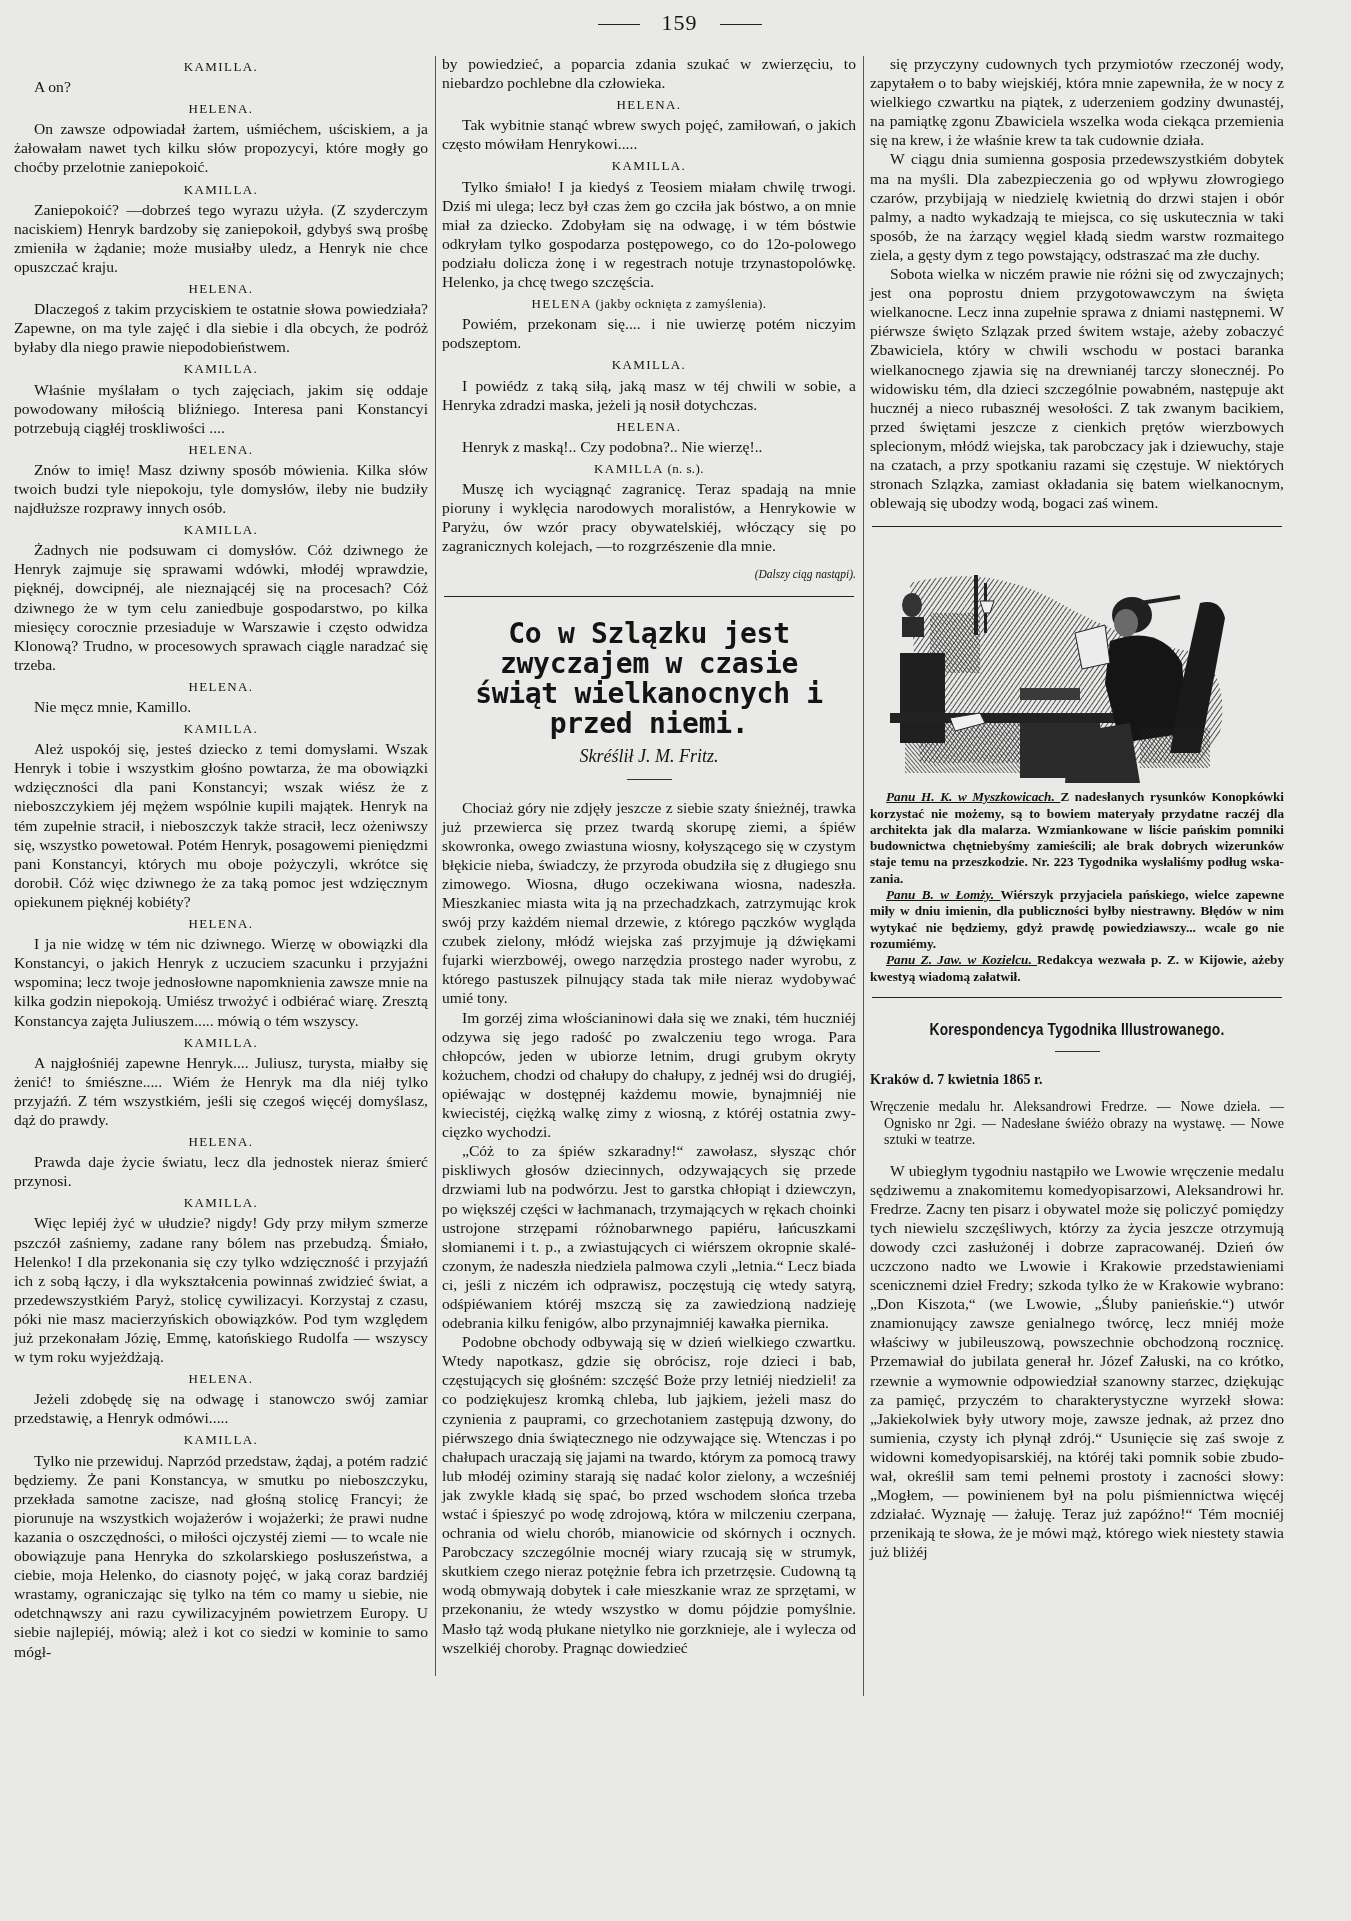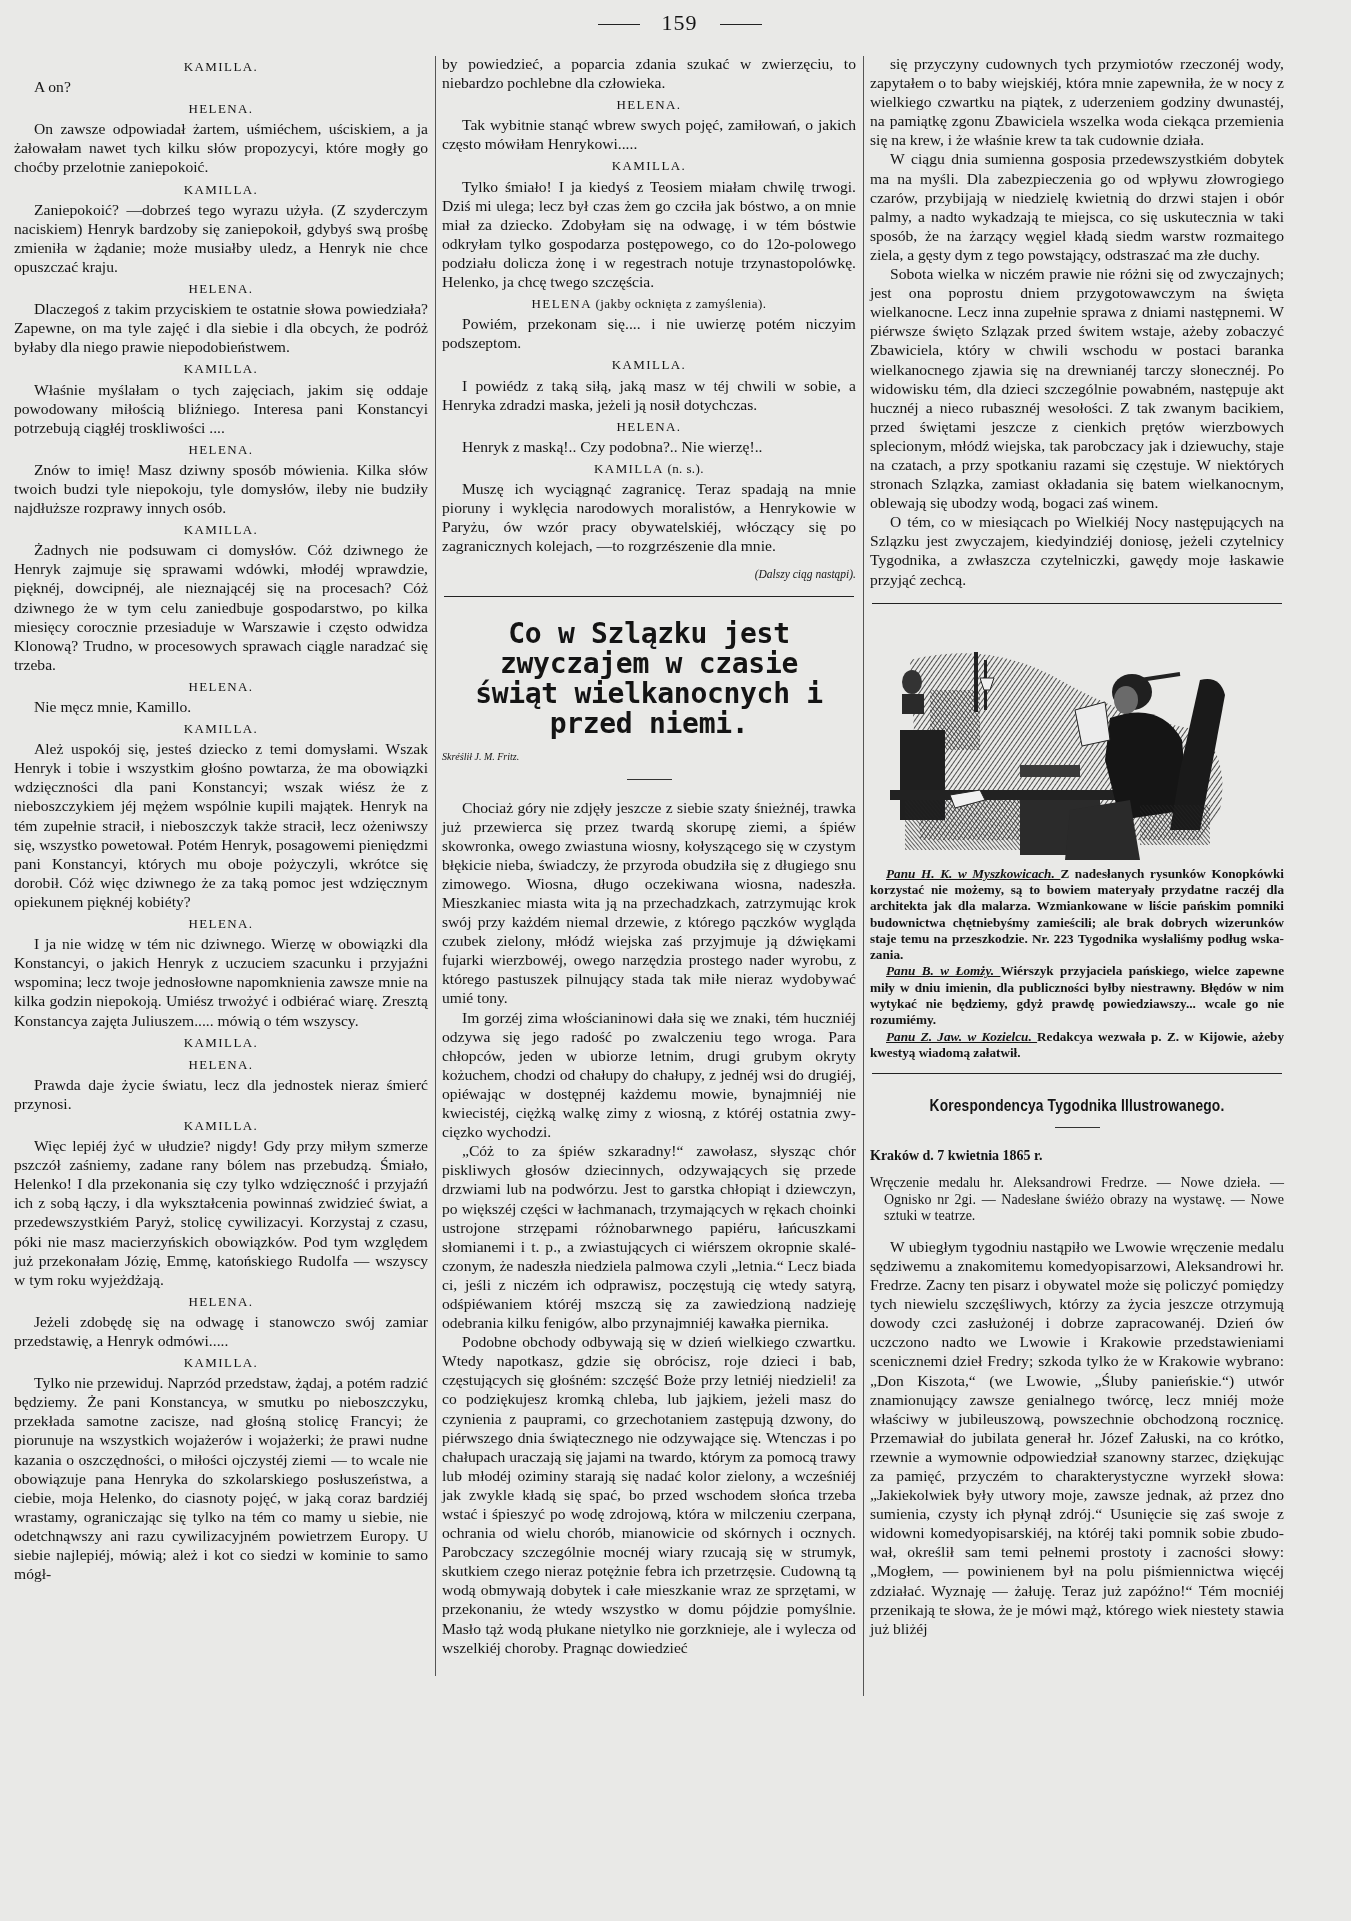--- a/index.html
+++ b/index.html
@@ -37,21 +37,21 @@
     text-align: right; font-style: italic; font-size: 11.5px;
     margin: 10px 0 12px; text-indent: 0;
   }
   .hr { border-top: 1.5px solid #222; margin: 0 2px; }
   .short-hr { width: 45px; margin: 12px auto 18px; border-top: 1.5px solid #333; }
   .article-title {
     font-family: "DejaVu Sans Mono", "Liberation Mono", monospace;
     font-weight: bold; font-size: 28px; line-height: 30px;
     text-align: center; margin: 22px 0 4px; letter-spacing: -0.3px;
   }
-  .byline { font-style: italic; font-size: 10px; margin-top: 8px; text-indent: 0; }
+  .byline { text-align: center; font-style: italic; font-size: 18px; margin-top: 8px; text-indent: 0; }
   .illustration {
     width: 414px; height: 230px; margin: 26px 0 6px; position: relative;
   }
   .illustration svg { width: 100%; height: 100%; display: block; }
   .notice { font-size: 13.2px; line-height: 16.3px; font-weight: bold; text-indent: 16px; }
   .notice .addressee { font-style: italic; text-decoration: underline; }
   .corr-title {
     text-align: center; font-family: "Liberation Sans", sans-serif;
     font-weight: bold; font-size: 16px; letter-spacing: 0.2px;
     margin-top: 22px; transform: scaleX(0.86);
@@ -84,20 +84,21 @@
     <p>Znów to imię! Masz dziwny sposób mówienia. Kilka słów twoich budzi tyle niepokoju, tyle domy­słów, ileby nie budziły najdłuższe rozprawy innych osób.</p>
     <p class="speaker"><span>KAMILLA.</span></p>
     <p>Żadnych nie podsuwam ci domysłów. Cóż dziw­nego że Henryk zajmuje się sprawami wdówki, mło­déj wprawdzie, pięknéj, dowcipnéj, ale nieznającéj się na procesach? Cóż dziwnego że w tym celu zanied­buje gospodarstwo, po kilka miesięcy corocznie prze­siaduje w Warszawie i często odwidza Klonową? Tru­dno, w procesowych sprawach ciągle naradzać się trzeba.</p>
     <p class="speaker"><span>HELENA.</span></p>
     <p>Nie męcz mnie, Kamillo.</p>
     <p class="speaker"><span>KAMILLA.</span></p>
     <p>Ależ uspokój się, jesteś dziecko z temi domysłami. Wszak Henryk i tobie i wszystkim głośno powtarza, że ma obowiązki wdzięczności dla pani Konstancyi; wszak wiész że z nieboszczykiem jéj mężem wspól­nie kupili majątek. Henryk na tém zupełnie stracił, i nieboszczyk także stracił, lecz ożeniwszy się, wszyst­ko powetował. Potém Henryk, posagowemi pieniędz­mi pani Konstancyi, których mu oboje pożyczyli, wkrótce się dorobił. Cóż więc dziwnego że za taką pomoc jest wdzięcznym opiekunem pięknéj kobiéty?</p>
     <p class="speaker"><span>HELENA.</span></p>
     <p>I ja nie widzę w tém nic dziwnego. Wierzę w o­bowiązki dla Konstancyi, o jakich Henryk z uczuciem szacunku i przyjaźni wspomina; lecz twoje jednosłow­ne napomknienia zawsze mnie na kilka godzin nie­pokoją. Umiész trwożyć i odbiérać wiarę. Zresztą Konstancya zajęta Juliuszem..... mówią o tém wszyscy.</p>
     <p class="speaker"><span>KAMILLA.</span></p>
+    <p>A najgłośniéj zapewne Henryk.... Juliusz, turysta, miałby się żenić! to śmiészne..... Wiém że Henryk ma dla niéj tylko przyjaźń. Z tém wszystkiém, jeśli się czegoś więcéj domyślasz, dąż do prawdy.</p>
     <p class="speaker"><span>HELENA.</span></p>
     <p>Prawda daje życie światu, lecz dla jednostek nie­raz śmierć przynosi.</p>
     <p class="speaker"><span>KAMILLA.</span></p>
     <p>Więc lepiéj żyć w ułudzie? nigdy! Gdy przy mi­łym szmerze pszczół zaśniemy, zadane rany bólem nas przebudzą. Śmiało, Helenko! I dla przekonania się czy tylko wdzięczność i przyjaźń ich z sobą łączy, i dla wykształcenia powinnaś zwidzieć świat, a przede­wszystkiém Paryż, stolicę cywilizacyi. Korzystaj z cza­su, póki nie masz macierzyńskich obowiązków. Pod tym względem już przekonałam Józię, Emmę, katoń­skiego Rudolfa — wszyscy w tym roku wyjeżdżają.</p>
     <p class="speaker"><span>HELENA.</span></p>
     <p>Jeżeli zdobędę się na odwagę i stanowczo swój za­miar przedstawię, a Henryk odmówi.....</p>
     <p class="speaker"><span>KAMILLA.</span></p>
     <p>Tylko nie przewiduj. Naprzód przedstaw, żądaj, a potém radzić będziemy. Że pani Konstancya, w smut­ku po nieboszczyku, przekłada samotne zacisze, nad głośną stolicę Francyi; że piorunuje na wszystkich wojażerów i wojażerki; że prawi nudne kazania o o­szczędności, o miłości ojczystéj ziemi — to wcale nie obowiązuje pana Henryka do szkolarskiego posłuszeń­stwa, a ciebie, moja Helenko, do ciasnoty pojęć, w ja­ką coraz bardziéj wrastamy, ograniczając się tylko na tém co mamy u siebie, nie odetchnąwszy ani razu cywilizacyjném powietrzem Europy. U siebie najlepiéj, mówią; ależ i kot co siedzi w kominie to samo mógł-</p>
   </div>
 
@@ -131,21 +132,20 @@
       <p>„Cóż to za śpiéw szkaradny!“ zawołasz, słysząc chór piskliwych głosów dziecinnych, odzywających się przede drzwiami lub na podwórzu. Jest to garstka chłopiąt i dziewczyn, po większéj części w łachma­nach, trzymających w rękach choinki ustrojone strzę­pami różnobarwnego papiéru, łańcuszkami słomianemi i t. p., a zwiastujących ci wiérszem okropnie skalé­czonym, że nadeszła niedziela palmowa czyli „letnia.“ Lecz biada ci, jeśli z niczém ich odprawisz, poczęstu­ją cię wtedy satyrą, odśpiéwaniem któréj mszczą się za zawiedzioną nadzieję odebrania kilku fenigów, al­bo przynajmniéj kawałka piernika.</p>
       <p>Podobne obchody odbywają się w dzień wielkiego czwartku. Wtedy napotkasz, gdzie się obrócisz, roje dzieci i bab, częstujących się głośném: szczęść Boże przy letniéj niedzieli! za co podziękujesz kromką chle­ba, lub jajkiem, jeżeli masz do czynienia z paupra­mi, co grzechotaniem zastępują dzwony, do piérwszego dnia świątecznego nie odzywające się. Wtenczas i po chałupach uraczają się jajami na twardo, którym za pomocą trawy lub młodéj oziminy starają się nadać kolor zielony, a wcześniéj jak zwykle kładą się spać, bo przed wschodem słońca trzeba wstać i śpieszyć po wodę zdrojową, która w milczeniu czerpana, o­chrania od wielu chorób, mianowicie od skórnych i ocznych. Parobczacy szczególnie mocnéj wiary rzucają się w strumyk, skutkiem czego nieraz potężnie febra ich przetrzęsie. Cudowną tą wodą obmywają doby­tek i całe mieszkanie wraz ze sprzętami, w przeko­naniu, że wtedy wszystko w domu pójdzie pomyślnie. Masło tąż wodą płukane nietylko nie gorzknieje, ale i wylecza od wszelkiéj choroby. Pragnąc dowiedzieć</p>
     </div>
 </div>
 
 <div class="col col-right">
   <div id="right-article">
       <p>się przyczyny cudownych tych przymiotów rzeczonéj wody, zapytałem o to baby wiejskiéj, która mnie za­pewniła, że w nocy z wielkiego czwartku na piątek, z uderzeniem godziny dwunastéj, na pamiątkę zgonu Zbawiciela wszelka woda ciekąca przemienia się na krew, i że właśnie krew ta tak cudownie działa.</p>
       <p>W ciągu dnia sumienna gosposia przedewszystkiém dobytek ma na myśli. Dla zabezpieczenia go od wpływu złowrogiego czarów, przybijają w niedzielę kwietnią do drzwi stajen i obór palmy, a nadto wy­kadzają te miejsca, co się uskutecznia w taki sposób, że na żarzący węgiel kładą siedm warstw rozmaitego ziela, a gęsty dym z tego powstający, odstraszać ma złe duchy.</p>
       <p>Sobota wielka w niczém prawie nie różni się od zwyczajnych; jest ona poprostu dniem przygotowaw­czym na święta wielkanocne. Lecz inna zupełnie sprawa z dniami następnemi. W piérwsze święto Szlązak przed świtem wstaje, ażeby zobaczyć Zbawi­ciela, który w chwili wschodu w postaci baranka wielkanocnego zjawia się na drewnianéj tarczy słone­cznéj. Po widowisku tém, dla dzieci szczególnie po­wabném, następuje akt hucznéj a nieco rubasznéj wesołości. Z tak zwanym bacikiem, przed świętami jeszcze z cienkich prętów wierzbowych splecionym, młódź wiejska, tak parobczacy jak i dziewuchy, staje na czatach, a przy spotkaniu razami się częstuje. W niektórych stronach Szlązka, zamiast okładania się batem wielkanocnym, oblewają się ubodzy wodą, bo­gaci zaś winem.</p>
-      <p>O tém, co w miesiącach po Wielkiéj Nocy następu­jących na Szlązku jest zwyczajem, kiedyindziéj donio­sę, jeżeli czytelnicy Tygodnika, a zwłaszcza czytelnicz­ki, gawędy moje łaskawie przyjąć zechcą.</p>
     </div>
   <div class="hr" style="margin-top:14px"></div>
 
   <div class="illustration">
     <svg viewBox="0 0 414 230">
       <defs>
         <pattern id="hatch" width="4" height="4" patternUnits="userSpaceOnUse" patternTransform="rotate(35)">
           <line x1="0" y1="0" x2="0" y2="4" stroke="#1a1a1a" stroke-width="2"></line>
         </pattern>
         <pattern id="hatch2" width="3" height="3" patternUnits="userSpaceOnUse" patternTransform="rotate(-40)">

